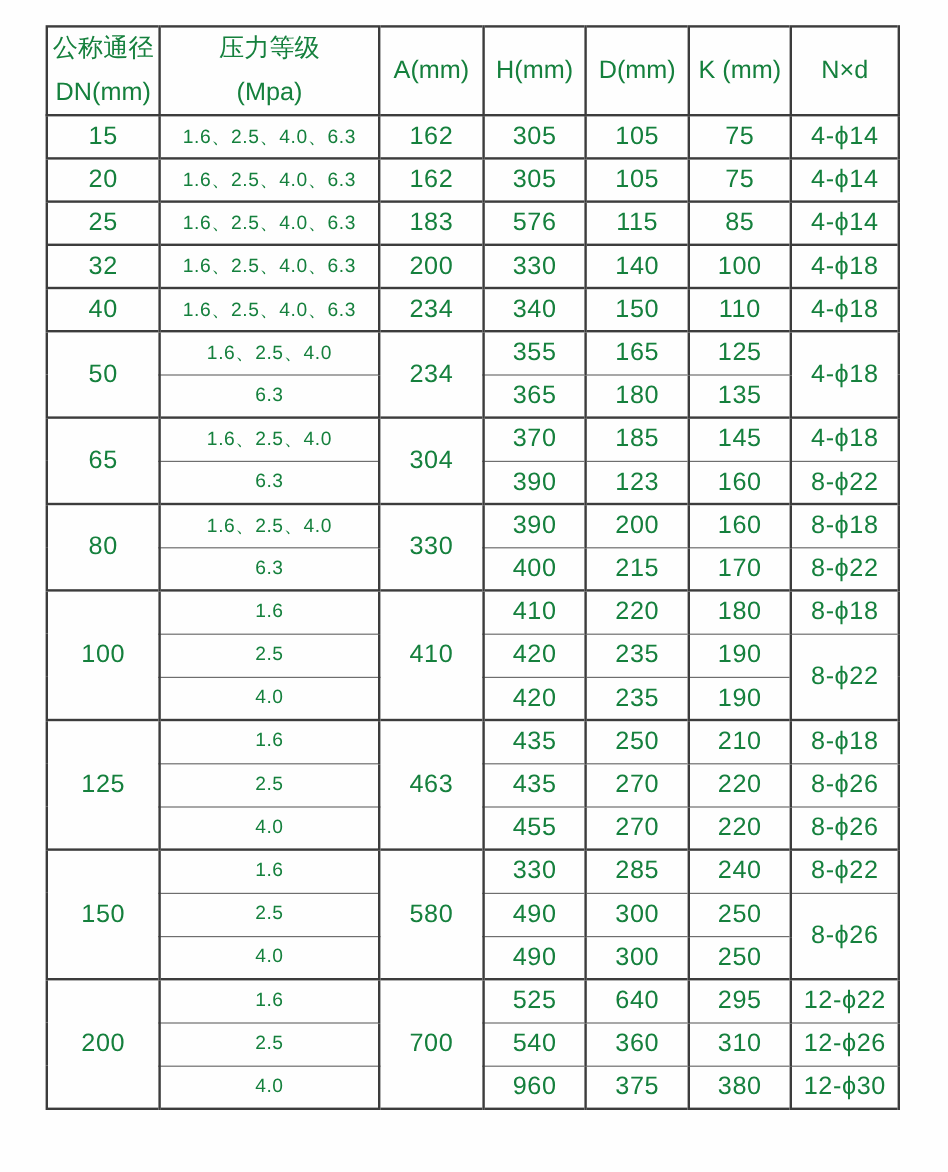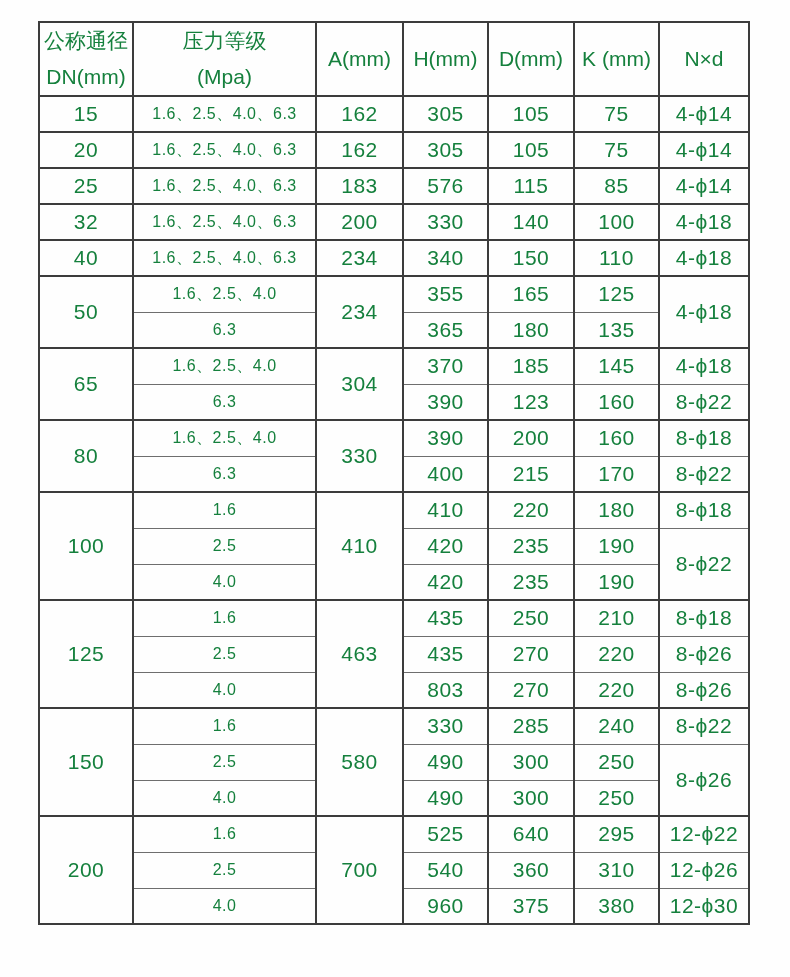--- a/index.html
+++ b/index.html
@@ -221,21 +221,21 @@
       </tr>
       <tr>
         <td class="pressure">2.5</td>
         <td class="num">435</td>
         <td class="num">270</td>
         <td class="num">220</td>
         <td class="num">8-ϕ26</td>
       </tr>
       <tr>
         <td class="pressure">4.0</td>
-        <td class="num">803</td>
+        <td class="num">455</td>
         <td class="num">270</td>
         <td class="num">220</td>
         <td class="num">8-ϕ26</td>
       </tr>
 
       <tr class="group-start">
         <td class="num" rowspan="3">150</td>
         <td class="pressure">1.6</td>
         <td class="num" rowspan="3">580</td>
         <td class="num">330</td>

